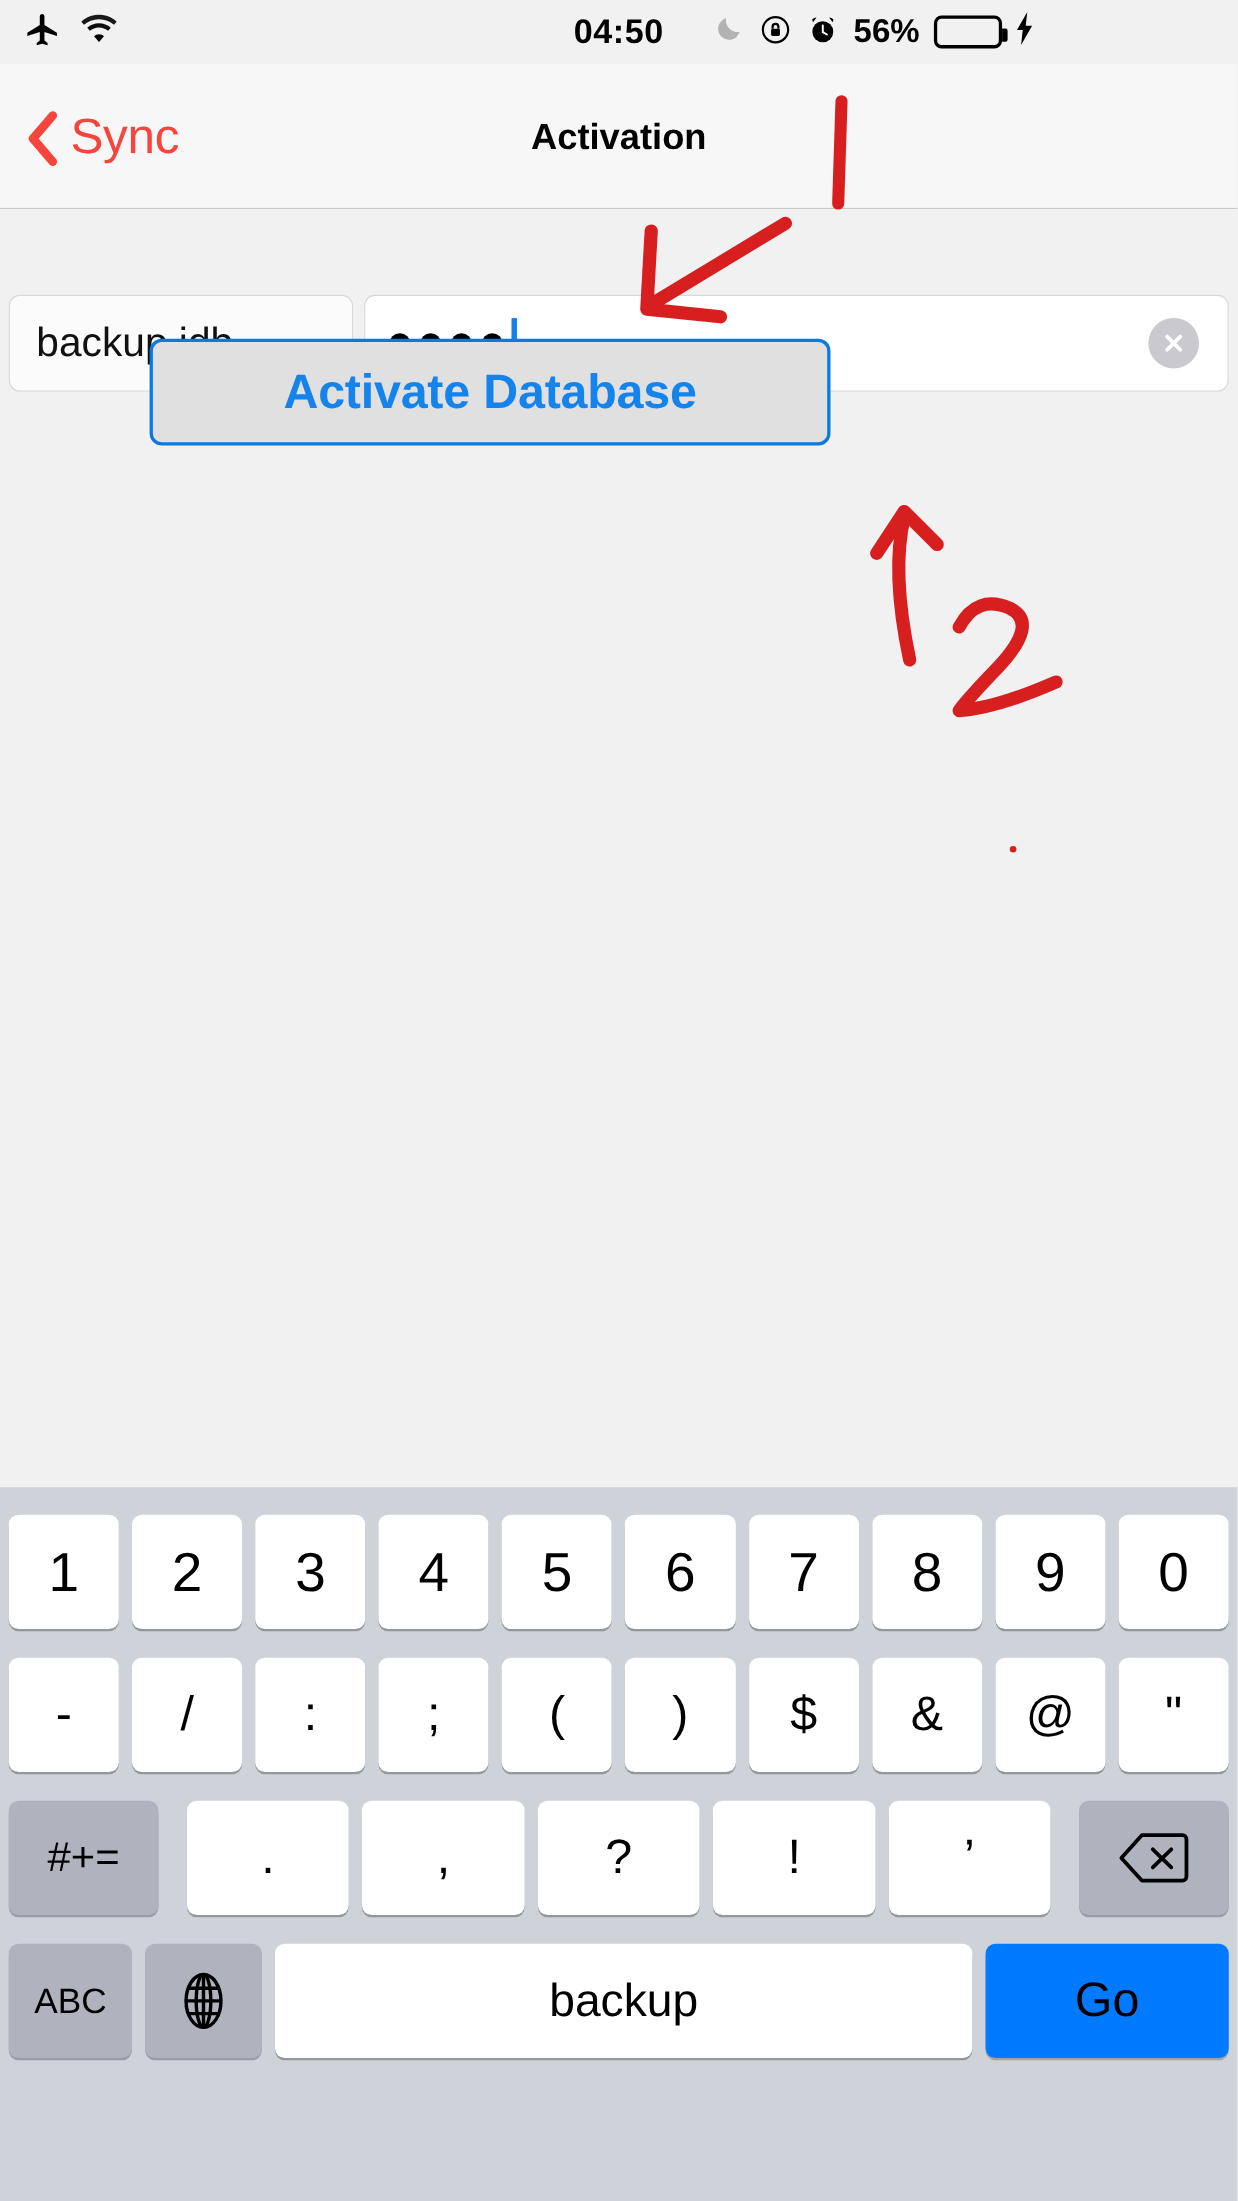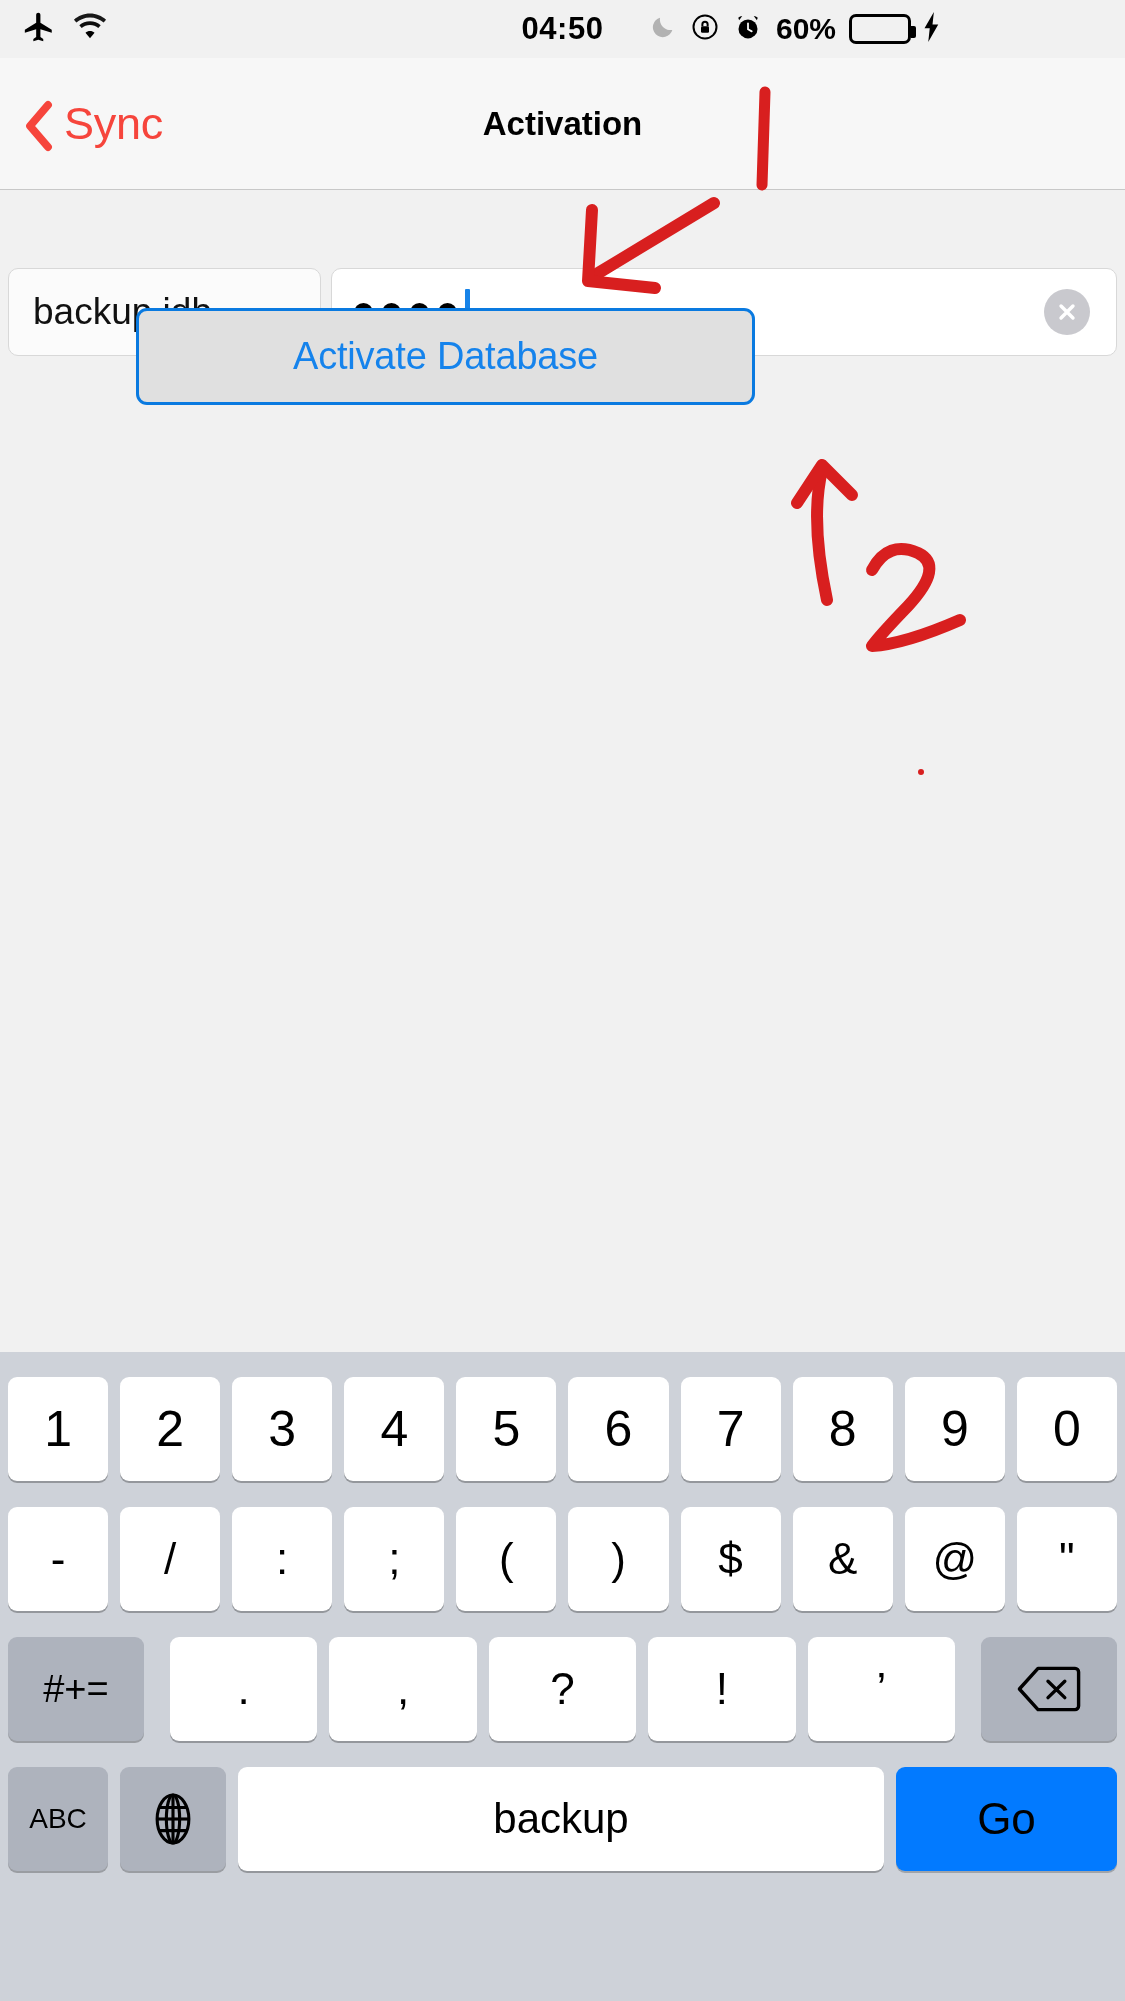--- a/index.html
+++ b/index.html
@@ -115,21 +115,21 @@
   .activate-btn {
     position:absolute; top:117px; left:136px;
     width:619px; height:97px;
     background:#e0e0e0;
     border:3px solid #0a7ae0;
     border-radius:11px;
     display:flex; align-items:center; justify-content:center;
     cursor:pointer;
   }
   .activate-label {
-    font-size:38px; font-weight:400; color:#1583ec; letter-spacing:-0.2px;
+    font-size:44px; font-weight:700; color:#1583ec; letter-spacing:-0.2px;
   }
 
   
   .annot {
     position:absolute; top:0; left:0;
     width:1125px; height:2001px;
     pointer-events:none;
   }
 
   
@@ -158,21 +158,21 @@
     flex:1;
     user-select:none;
   }
   .key.gray { background:#aeb3bd; box-shadow:0 2px 0 rgba(0,0,0,0.25); }
   .key.blue { background:#027aff; color:#000000; box-shadow:0 2px 0 rgba(0,0,0,0.22); }
   .key.sym { font-size:44px; }
   .key-fn { flex:0 0 auto; }
 
   .k-shiftsym { width:136px; font-size:38px; }
   .k-back { width:136px; }
-  .k-abc { width:100px; font-size:28px; }
+  .k-abc { width:112px; font-size:32px; }
   .k-globe { width:106px; }
   .k-space { flex:1; font-size:42px; }
   .k-go { width:221px; font-size:44px; }
   .row3-mid { display:flex; gap:12px; flex:1; margin:0 14px; }
   .row4 { gap:12px; }
 </style>
 </head>
 <body>
 
 <div id="screen">
@@ -208,21 +208,21 @@
           <path d="M9.9 11.3V9.8a2.1 2.1 0 014.2 0v1.5" fill="none"></path>
         </svg>
       </span>
       <span>
         <svg width="30" height="30" viewBox="0 0 24 24" fill="#000">
           <circle cx="12" cy="13.5" r="7.6"></circle>
           <path d="M4.2 4.6a5 5 0 013.2-1.5L4.9 6.6 4.2 4.6zM19.8 4.6a5 5 0 00-3.2-1.5l2.5 3.5.7-2z"></path>
           <path d="M12 9v4.8l3 1.7" stroke="#fff" stroke-width="1.4" fill="none" stroke-linecap="round"></path>
         </svg>
       </span>
-      <span class="sb-pct">60%</span>
+      <span class="sb-pct">56%</span>
       <span class="batt">
         <span class="batt-fill"></span>
         <span class="batt-cap"></span>
       </span>
       <span class="bolt">
         <svg width="20" height="30" viewBox="0 0 12 24" fill="#000">
           <path d="M7.5 0L0 13h4.2L3 24 11 10H6.4L7.5 0z"></path>
         </svg>
       </span>
     </div>

